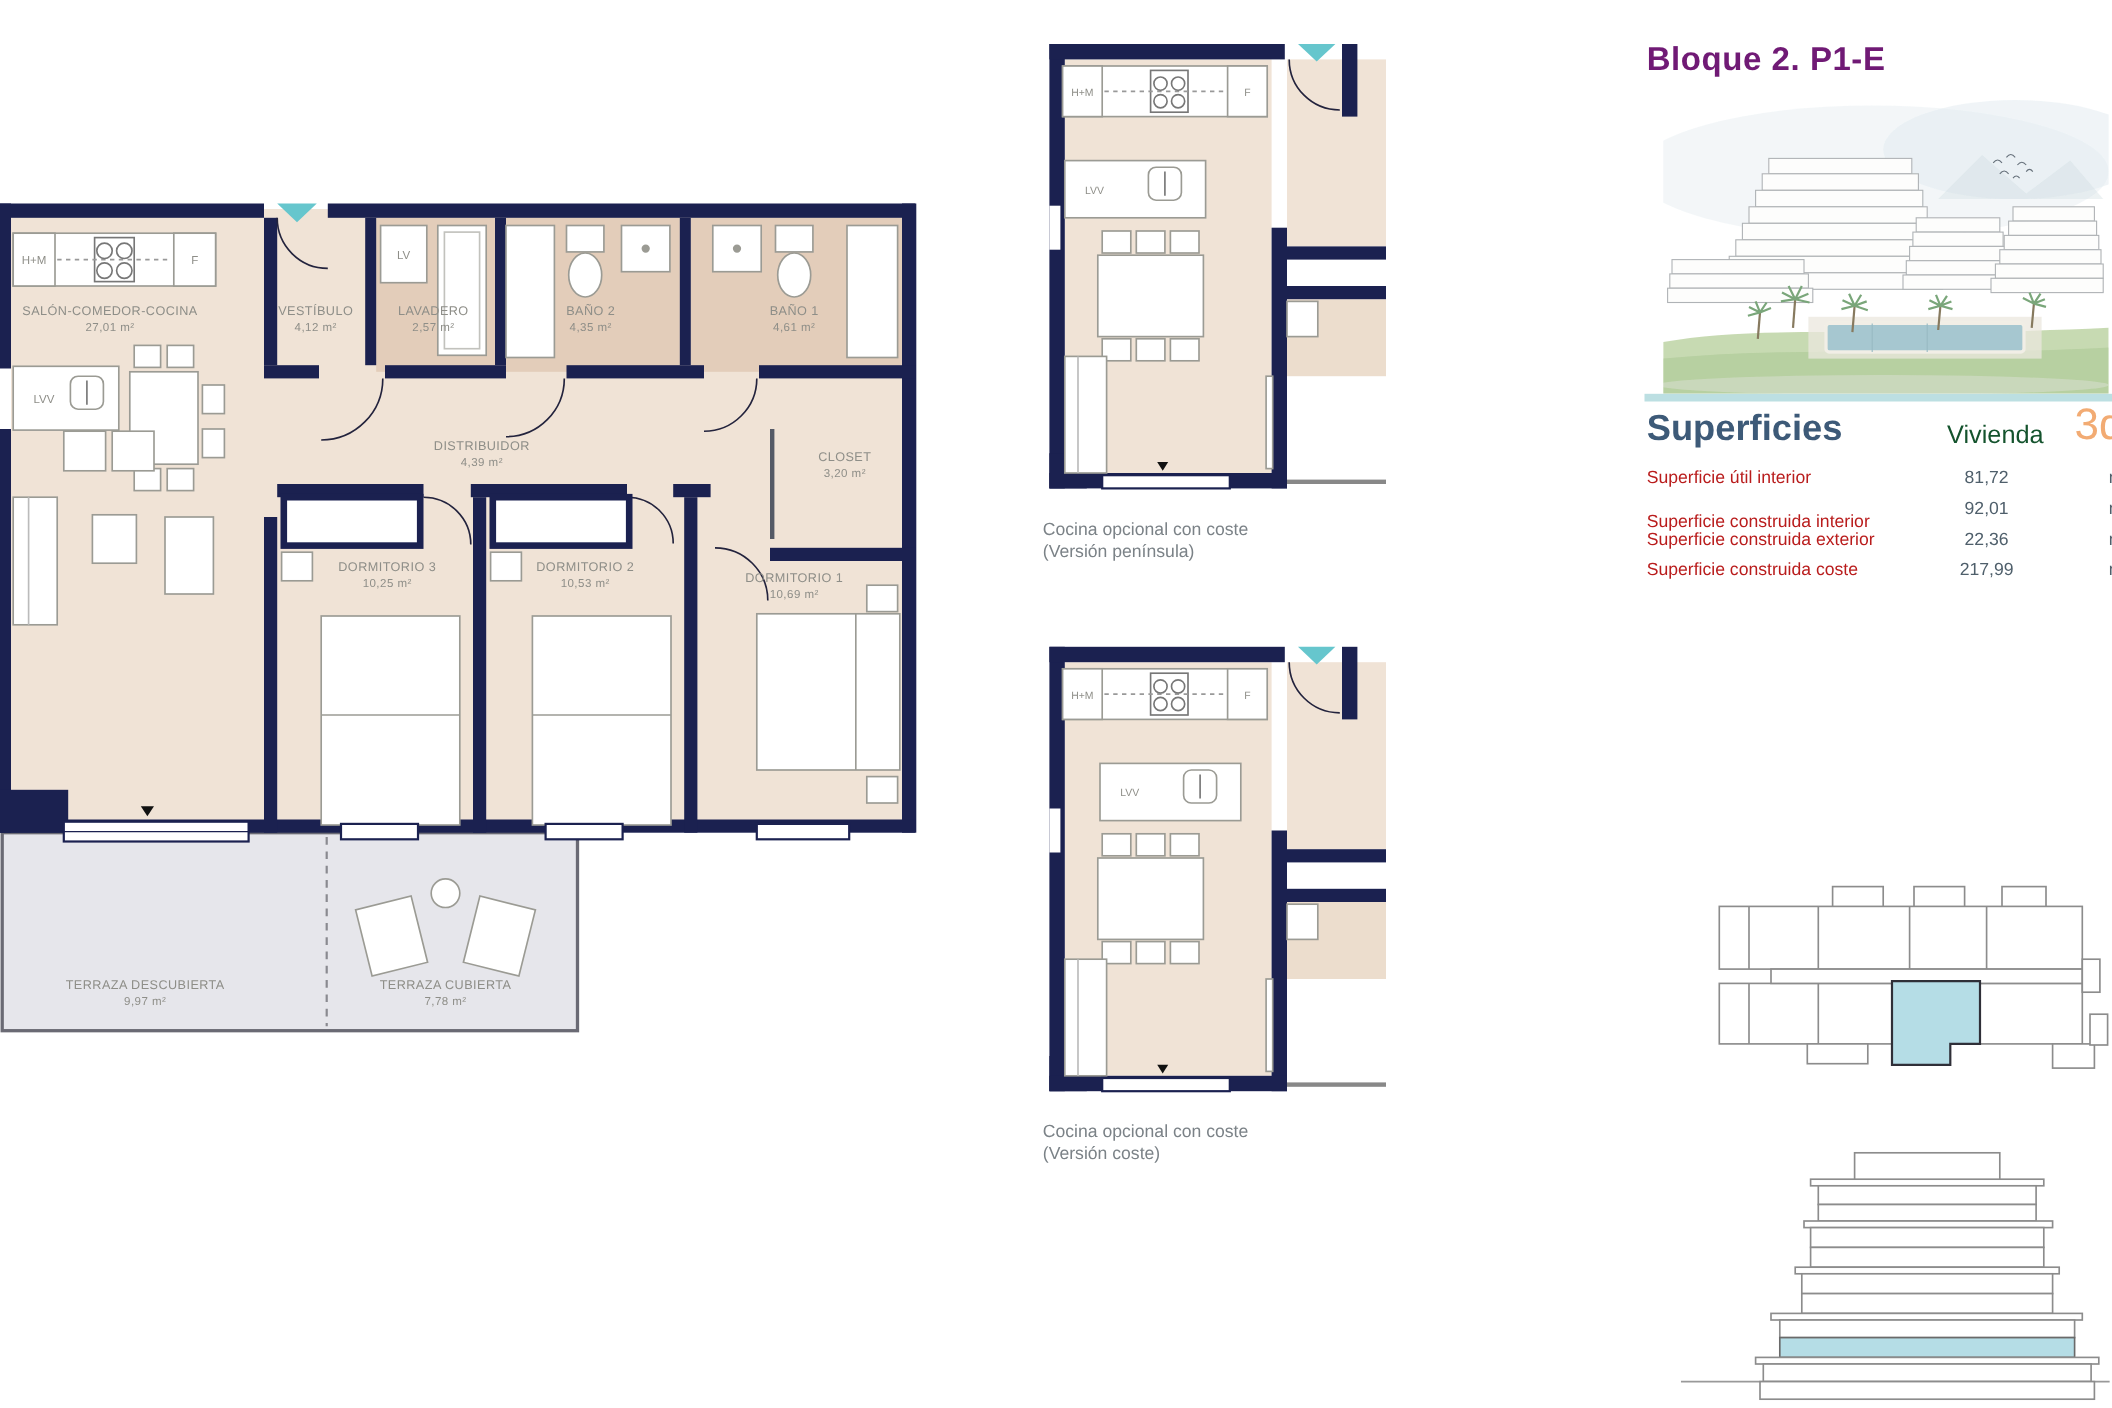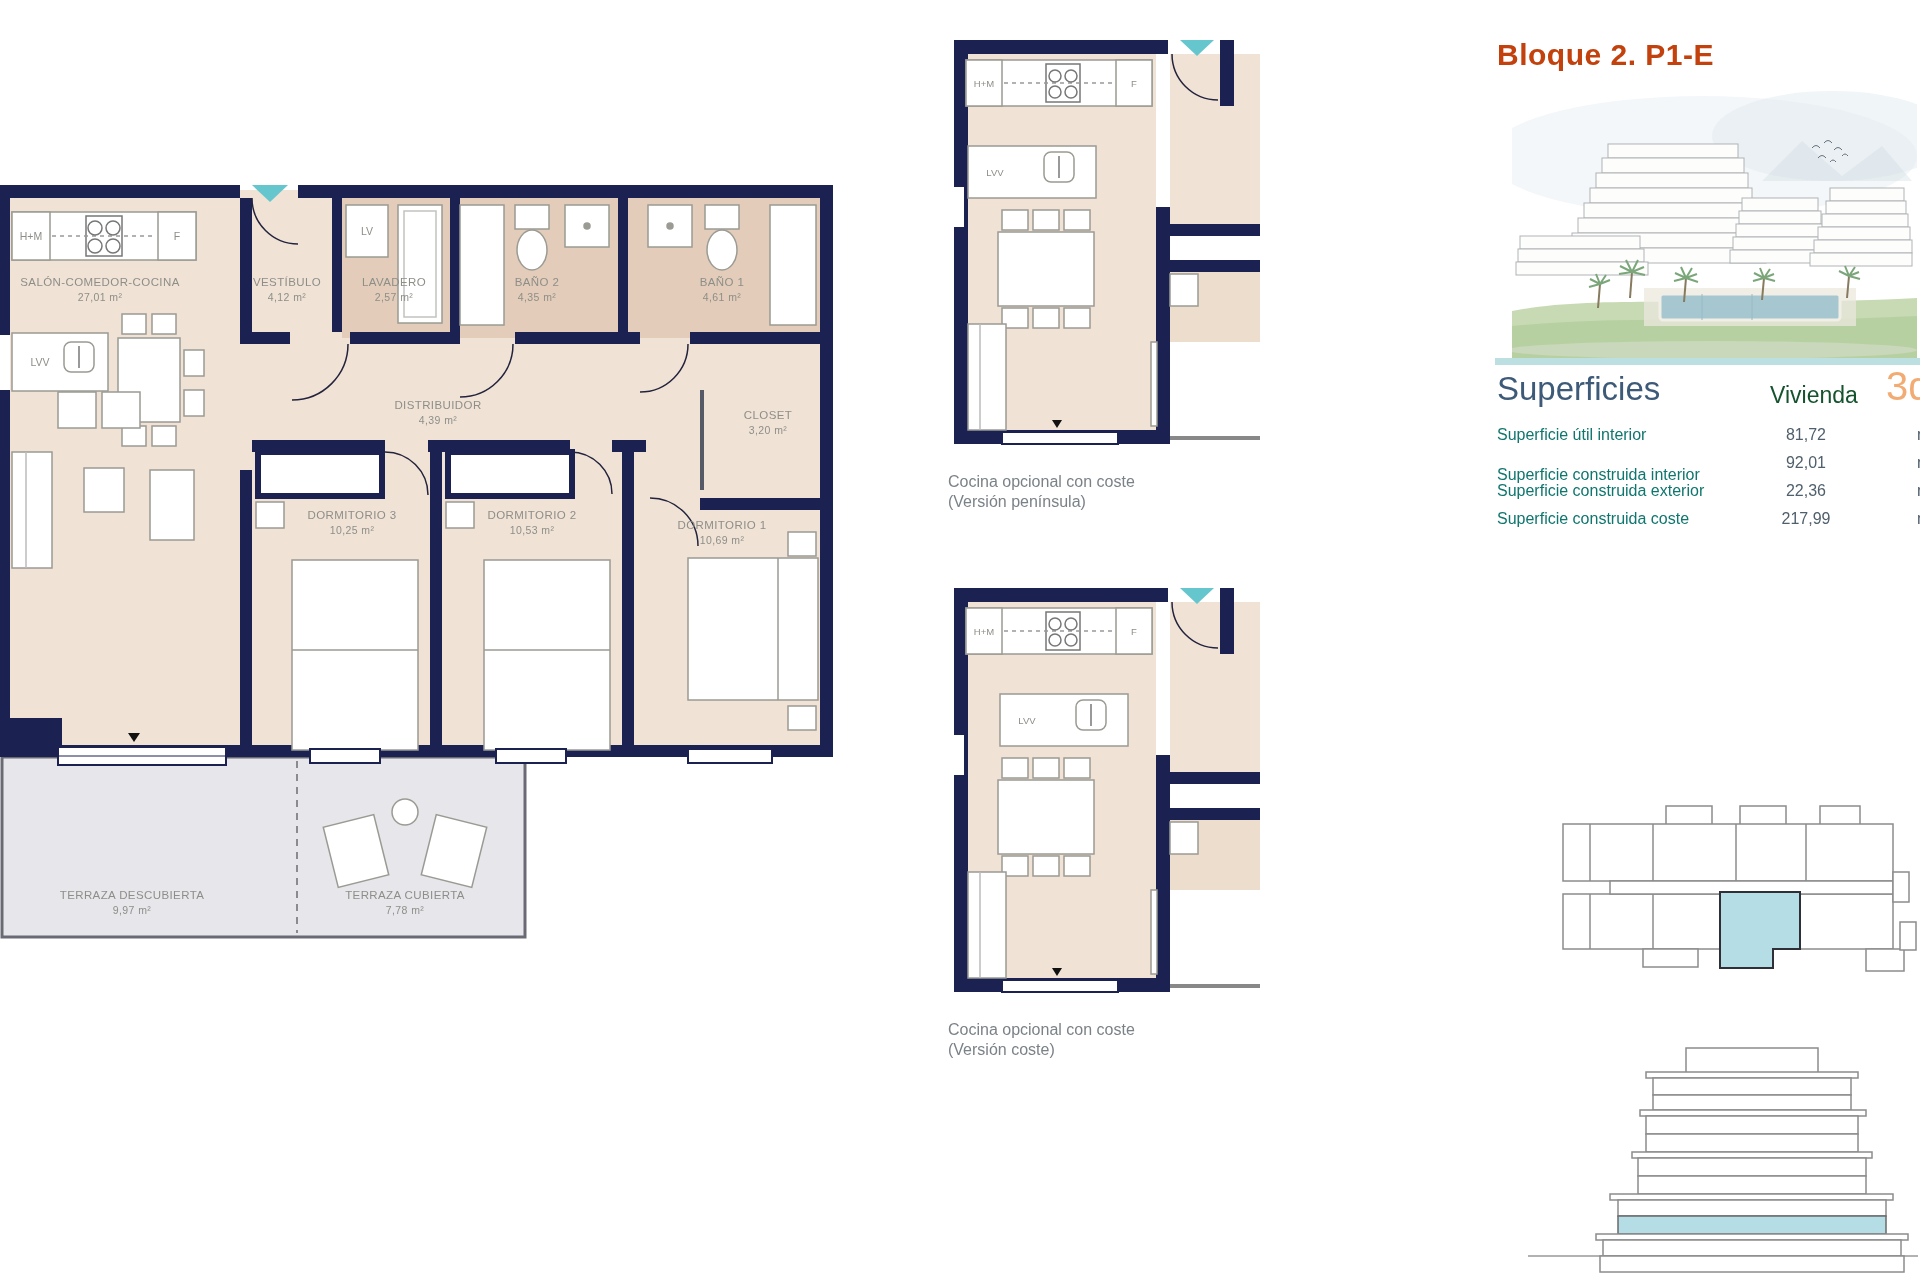--- a/index.html
+++ b/index.html
@@ -1,25 +1,25 @@
 <!DOCTYPE html>
 <html><head>
 <meta charset="utf-8">
 <style>
   html,body{margin:0;padding:0;background:#fff;}
   .page{position:relative;width:1920px;height:1280px;background:#ffffff;overflow:hidden;
         font-family:"Liberation Sans",sans-serif;}
   .abs{position:absolute;}
   svg text{font-family:"Liberation Sans",sans-serif;}
   .plan-caption{position:absolute;text-align:left;color:#7b8287;font-size:16px;line-height:20px;}
-  .panel-title{position:absolute;font-size:30px;font-weight:bold;color:#c2410c;letter-spacing:.5px;}
-  .sup-heading{position:absolute;font-size:33px;font-weight:normal;color:#3d5a78;}
+  .panel-title{position:absolute;font-size:30px;font-weight:bold;color:#701a75;letter-spacing:.5px;}
+  .sup-heading{position:absolute;font-size:33px;font-weight:bold;color:#3d5a78;}
   .viv-label{position:absolute;font-size:23px;color:#14532d;}
   .viv-number{position:absolute;font-size:40px;color:#f2ab73;}
-  .sup-row-label{position:absolute;font-size:16px;color:#0f766e;width:320px;}
+  .sup-row-label{position:absolute;font-size:16px;color:#b91c1c;width:320px;}
   .sup-row-number{position:absolute;font-size:16px;color:#4f5f6b;width:212px;text-align:center;}
   .sup-row-unit{position:absolute;font-size:16px;color:#4f5f6b;white-space:nowrap;}
   .teal-rule{position:absolute;background:#bcdfe2;}
 </style>
 </head>
 <body>
 
 <div class="page">
 
 <svg class="abs" style="left:0;top:150px" width="840" height="810" viewBox="0 0 840 810">

